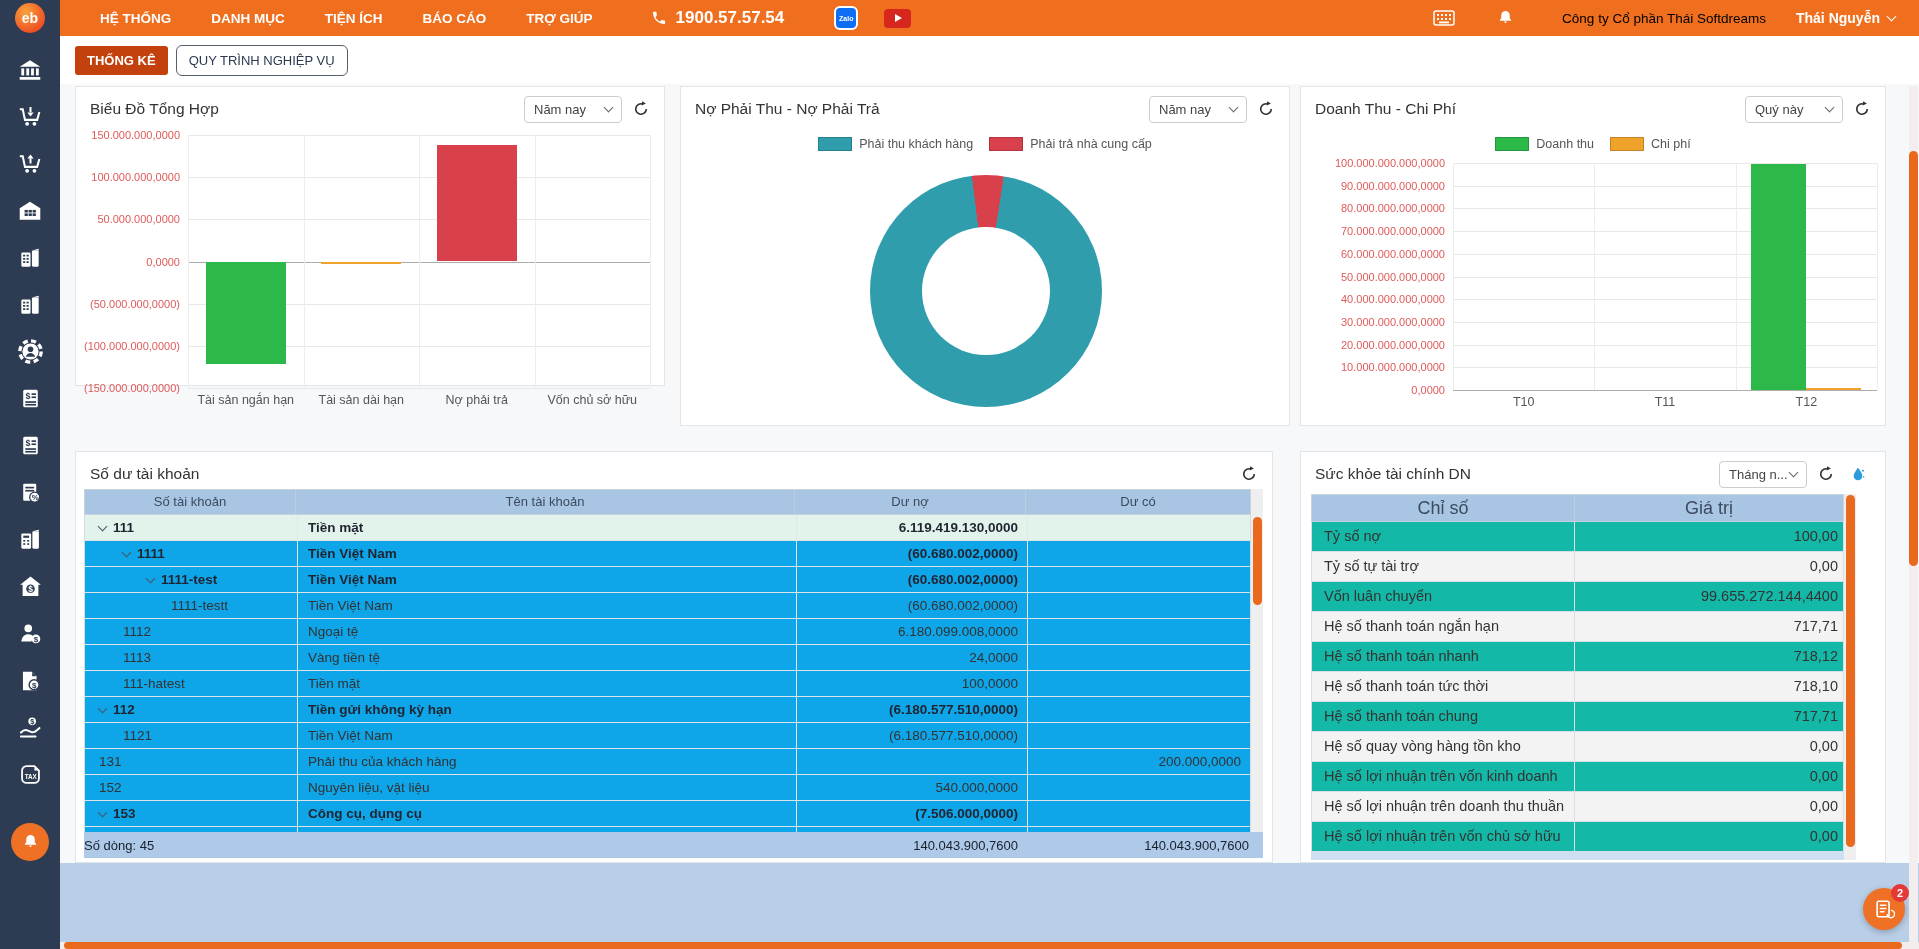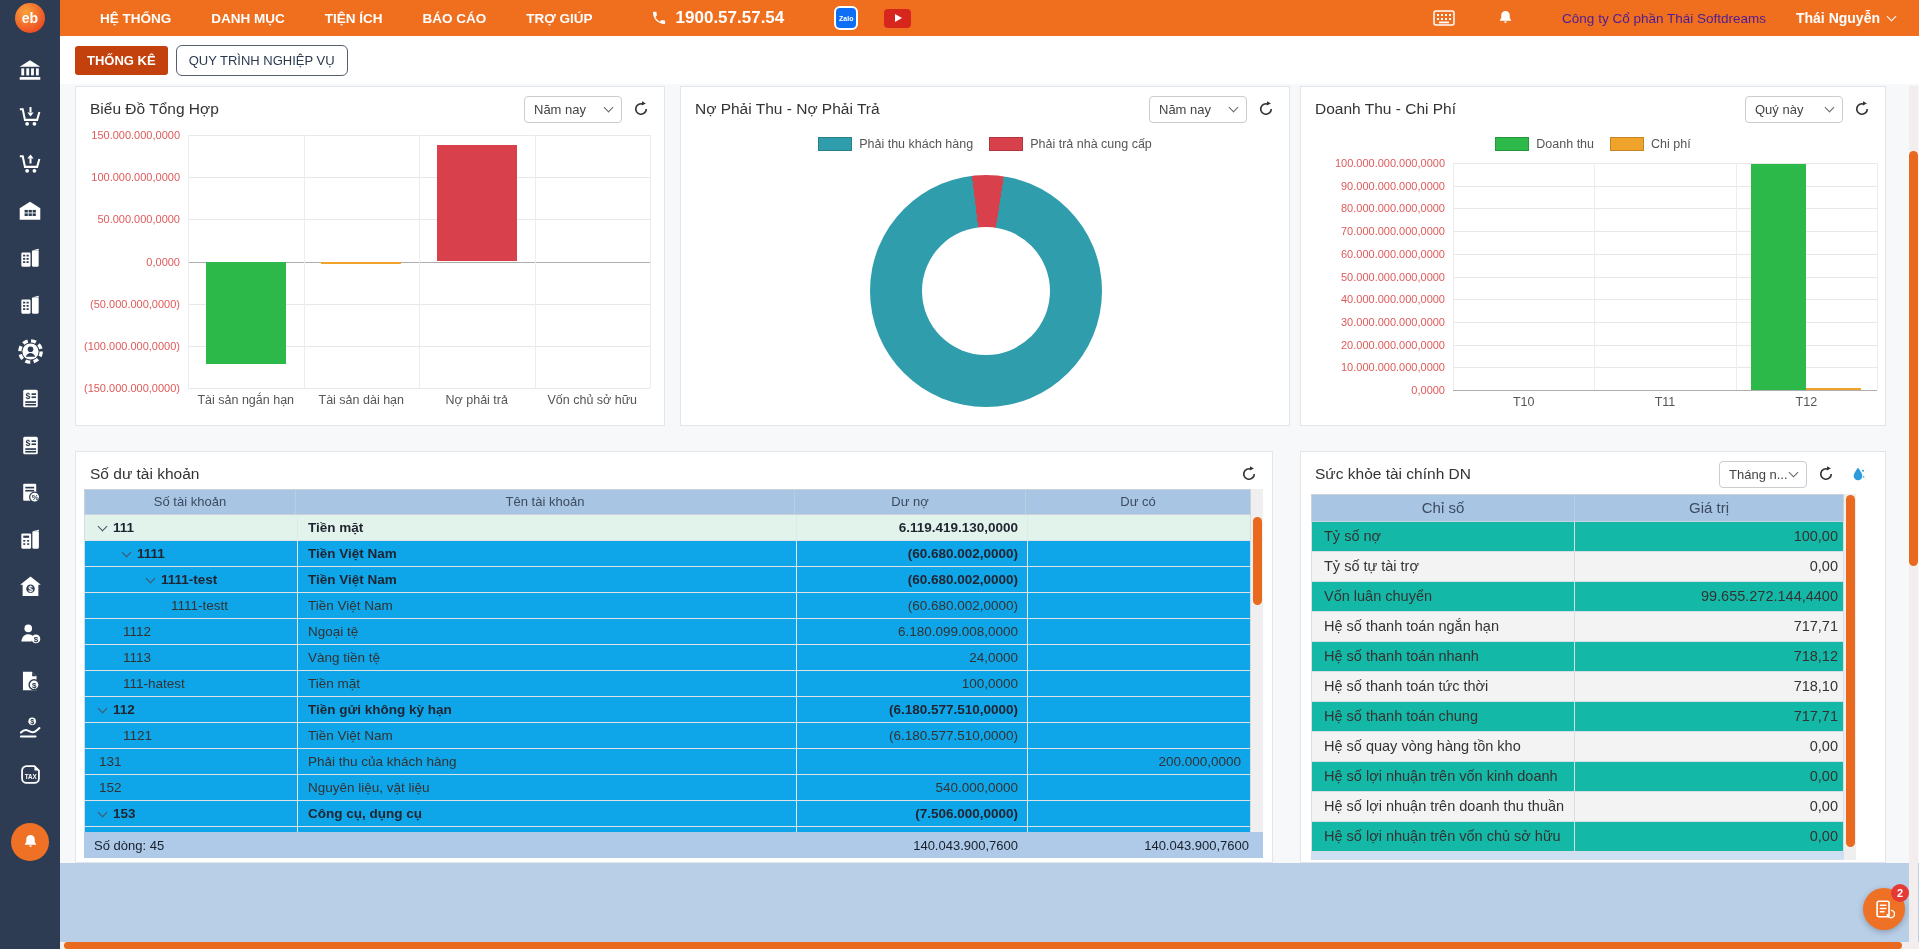--- a/index.html
+++ b/index.html
@@ -11,38 +11,38 @@
   .logo-circle { width:30px; height:30px; border-radius:50%; background:radial-gradient(circle at 35% 30%, #f9a23b, #ee4e23 75%); color:#fff; font-weight:bold; font-size:14px; display:flex; align-items:center; justify-content:center; }
   .nav-menu { display:flex; gap:40px; margin-left:40px; }
   .nav-item { color:#fff; font-size:13.5px; font-weight:bold; cursor:pointer; white-space:nowrap; }
   .phone-group { display:flex; align-items:center; gap:9px; margin-left:58px; color:#fff; font-size:17px; font-weight:bold; }
   .zalo-badge { margin-left:50px; width:24px; height:24px; background:#0e6ef6; border:2px solid #fff; border-radius:6px; color:#fff; font-size:7px; font-weight:bold; display:flex; align-items:center; justify-content:center; }
   .yt-badge { margin-left:26px; width:27px; height:19px; background:#d7261d; border-radius:4px; display:flex; align-items:center; justify-content:center; }
   .yt-play { width:0; height:0; border-left:7px solid #fff; border-top:4.5px solid transparent; border-bottom:4.5px solid transparent; margin-left:2px; }
   .topbar-right { margin-left:auto; display:flex; align-items:center; padding-right:24px; }
   .kbd-icon { margin-right:42px; }
   .bell-icon { margin-right:48px; }
-  .company-name { color:#4c1d95; font-size:13.5px; margin-right:30px; }
+  .company-name { color:#000000; font-size:13.5px; margin-right:30px; }
   .user-name { color:#fff; font-size:14px; font-weight:bold; display:flex; align-items:center; gap:8px; }
   .chev-w { width:7px; height:7px; border-right:1.8px solid #fff; border-bottom:1.8px solid #fff; transform:rotate(45deg); margin-top:-4px; }
 
   
   .sidebar { position:absolute; top:36px; left:0; bottom:0; width:60px; background:#2D3C52; z-index:5; padding-top:10px; }
   .side-icon { width:60px; height:47px; display:flex; align-items:center; justify-content:center; cursor:pointer; }
   .side-bell { position:absolute; bottom:88px; left:11px; width:38px; height:38px; border-radius:50%; background:#EE7125; display:flex; align-items:center; justify-content:center; cursor:pointer; }
 
   
   .main { position:absolute; left:60px; top:36px; right:0; bottom:0; background:#f7f8fa; }
   .tabbar { height:48px; background:#fff; display:flex; align-items:center; padding-left:15px; gap:8px; }
   .tab { font-size:13px; padding:7px 12px; cursor:pointer; white-space:nowrap; }
   .tab.active { background:#c2410c; color:#fff; font-weight:bold; border-radius:3px; }
   .tab.inactive { border:1px solid #55606c; color:#2b3a4f; border-radius:6px; }
 
   .panel { position:absolute; background:#fff; border:1px solid #e2e6ea; }
-  #panel-summary { left:15px;  top:50px;  width:590px;  height:340px; }
+  #panel-summary { left:15px;  top:50px;  width:590px;  height:300px; }
   #panel-debt    { left:620px; top:50px;  width:610px;  height:340px; }
   #panel-revenue { left:1240px;top:50px;  width:586px;  height:340px; }
   #panel-balance { left:15px;  top:415px; width:1198px; height:412px; }
   #panel-health  { left:1240px;top:415px; width:586px;  height:412px; }
 
   .panel-head { position:absolute; top:0; left:0; right:0; height:44px; display:flex; align-items:center; padding:0 14px; z-index:2; }
   .panel-title { font-size:15.5px; color:#333; white-space:nowrap; }
   .head-controls { margin-left:auto; display:flex; align-items:center; gap:10px; }
   .dropdown { height:27px; min-width:98px; border:1px solid #c9cdd2; border-radius:4px; background:#fff; display:flex; align-items:center; padding:0 9px; font-size:13px; color:#444; cursor:pointer; }
   .dd-chev { width:7px; height:7px; border-right:1.6px solid #666; border-bottom:1.6px solid #666; transform:rotate(45deg); margin-top:-3px; margin-left:auto; }
@@ -82,21 +82,21 @@
   .c3 { width:231px; } .c4 { flex:1; border-right:none; }
   .numcell { text-align:right; padding-right:9px; line-height:25px; }
   .acct { display:flex; align-items:center; line-height:25px; }
   .caret-ic { width:7px; height:7px; border-right:1.5px solid #4a5563; border-bottom:1.5px solid #4a5563; transform:rotate(45deg); margin-right:7px; margin-top:-3px; flex:0 0 auto; }
   .tbl4-footer { position:absolute; left:8px; top:380px; width:1179px; height:26px; background:#AFCAE8; display:flex; align-items:center; font-size:13px; color:#17202b; }
   .tbl4-scroll { position:absolute; left:1175px; top:37px; width:12px; height:343px; background:#efefef; }
   .tbl4-scroll .thumb { position:absolute; top:28px; left:1.5px; width:9px; height:88px; background:#E96A1E; border-radius:5px; cursor:pointer; }
 
   
   .tbl5-header { position:absolute; left:10px; top:42px; width:533px; height:28px; background:#A8C5E3; display:flex; border:1px solid #c9d2da; }
-  .tbl5-header div { font-size:15px; color:#3c4b60; text-align:center; line-height:26px; border-right:1px solid #bccde0; }
+  .tbl5-header div { font-size:18px; color:#3c4b60; text-align:center; line-height:26px; border-right:1px solid #bccde0; }
   .h5c1 { width:263px; } .h5c2 { flex:1; border-right:none !important; }
   .tbl5-body { position:absolute; left:10px; top:70px; width:533px; height:330px; border-left:1px solid #d8dee5; border-right:1px solid #d8dee5; }
   .t5row { height:30px; display:flex; border-bottom:1px solid #d8dee5; font-size:14.5px; color:#333; background:#14b8a6; }
   .t5row:nth-child(even) { background:#f3f3f3; }
   .t5row .k { width:263px; padding-left:12px; line-height:29px; border-right:1px solid #d8dee5; }
   .t5row .v { flex:1; text-align:right; padding-right:5px; line-height:29px; }
   .tbl5-strip { position:absolute; left:10px; top:400px; width:545px; height:8px; background:#cfdff2; }
   .tbl5-scroll { position:absolute; left:543px; top:42px; width:12px; height:366px; background:#efefef; }
   .tbl5-scroll .thumb { position:absolute; top:1px; left:1.5px; width:9px; height:352px; background:#E96A1E; border-radius:5px; cursor:pointer; }
   .drop-ic { width:26px; height:26px; border-radius:50%; background:#fff; display:flex; align-items:center; justify-content:center; }
@@ -608,21 +608,21 @@
         <div class="t4row">
           <div class="t4c c1 acct" style="padding-left: 38px;">
             <span>1531</span>
           </div>
           <div class="t4c c2">Công cụ, dụng cụ</div>
           <div class="t4c c3 numcell">(7.506.000,0000)</div>
           <div class="t4c c4 numcell"></div>
         </div>
       </div>
     <div class="tbl4-footer" id="t4-foot">
-      <div style="width:712px; padding-left:10px;">Số dòng: 45</div>
+      <div style="width:712px; ">Số dòng: 45</div>
       <div class="numcell" style="width:231px;">140.043.900,7600</div>
       <div class="numcell" style="flex:1; padding-right:14px;">140.043.900,7600</div>
     </div>
     <div class="tbl4-scroll">
         <div class="thumb"></div>
       </div>
   </div>
 
   <div class="panel" id="panel-health">
     <div class="panel-head">

